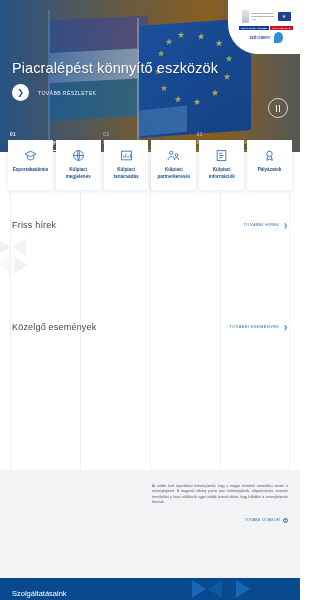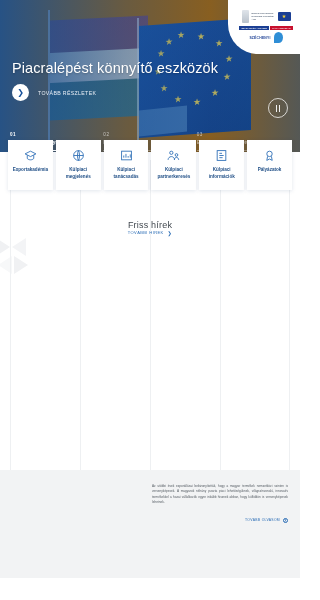--- a/index.html
+++ b/index.html
@@ -96,21 +96,20 @@
     display:flex; flex-direction:column; align-items:center; gap:5px;
   }
   .card-icon { width:14px; height:14px; color:#2a6cb5; display:flex; align-items:center; justify-content:center; }
   .card-icon svg { width:13px; height:13px; display:block; }
   .card-lbl { font-size:4.6px; color:#1f4e86; line-height:1.5; font-weight:bold; }
 
   
   .section-head {
     position:relative; z-index:2; display:flex; align-items:center; justify-content:space-between;
     padding:0 12px;
-    flex-direction:column;
   }
   .section-title { font-size:9px; color:#41484f; font-weight:400; letter-spacing:.2px; }
   .section-link { display:flex; align-items:center; gap:4px; color:#2a6cb5; font-size:4px; letter-spacing:.4px; text-transform:uppercase; }
   .section-link .chev { font-size:5px; }
 
   .news-head { margin-top:30px; }
   .events-head { margin-top:92px; }
 
   
   .tri-group { position:absolute; z-index:0; }
@@ -293,23 +292,38 @@
   </div>
 
   <div class="section-head news-head">
     <div class="section-title">Friss hírek</div>
     <a class="section-link">
       <span>További hírek</span>
       <span class="chev">❯</span>
     </a>
   </div>
 
+  <div class="section-head events-head">
+    <div class="section-title">Közelgő események</div>
+    <a class="section-link">
+      <span>További események</span>
+      <span class="chev">❯</span>
+    </a>
+  </div>
 
   <div class="gray-band">
     <div class="gray-text">Az utóbbi évek exportálásai bebizonyították, hogy a magyar termékek nemzetközi szinten is versenyképesek. A magyarok néhány puszta piaci lehetőségüknek, világszínvonalú, innovatív termékekkel a hazai vállalkozók egyre inkább hisznek abban, hogy külföldön is versenyképesek lehetnek.</div>
     <a class="gray-link">
       <span>Tovább olvasom</span>
       <span class="circ">❯</span>
     </a>
   </div>
 
+  <div class="footer">
+    <div class="footer-title">Szolgáltatásaink</div>
+    <div class="footer-tris">
+      <div class="ft ft-r" style="left:0px; top:2px;"></div>
+      <div class="ft ft-l" style="left:16px; top:2px;"></div>
+      <div class="ft ft-r" style="left:44px; top:2px;"></div>
+    </div>
+  </div>
 
 </div>
 
 </body></html>

